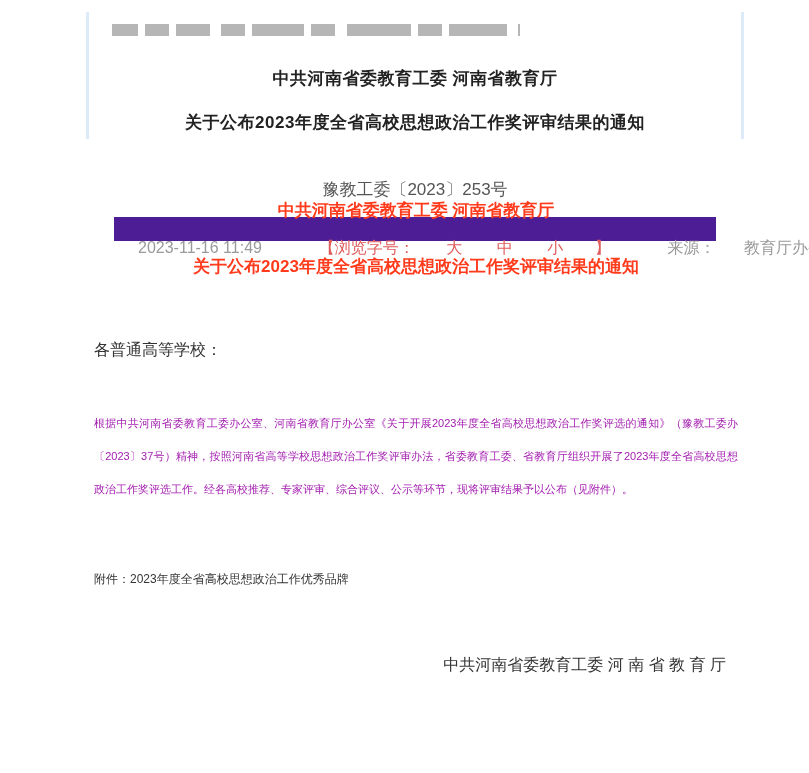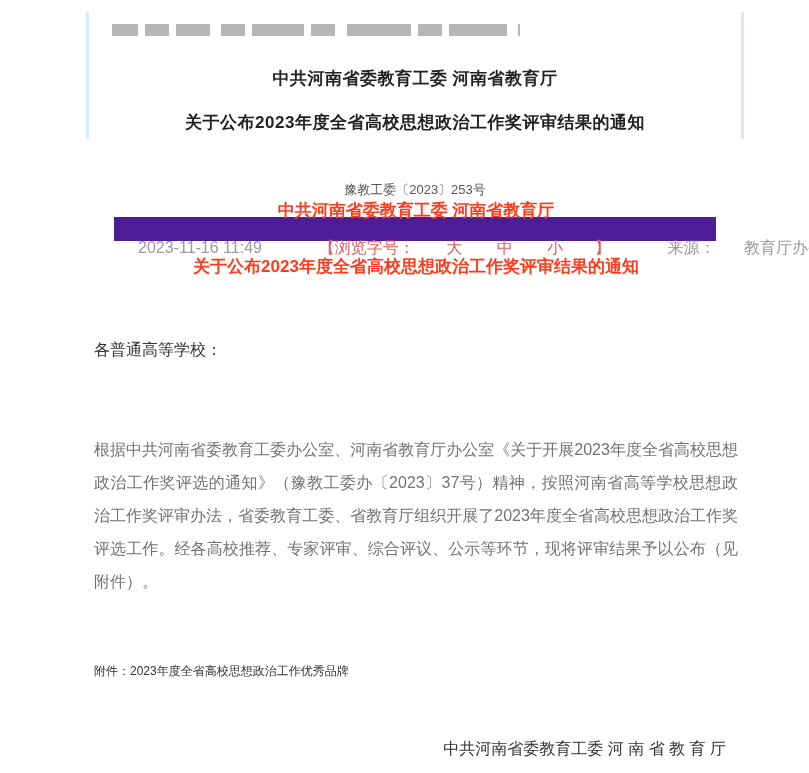--- a/index.html
+++ b/index.html
@@ -21,21 +21,21 @@
     display:inline-block; height:3px; background:#9e9e9e; opacity:.75;
     margin-right:7px; vertical-align:top;
   }
   .hb-title{
     margin-top:21px; text-align:center;
     font-size:17px; font-weight:700; color:#222222; line-height:20px;
     letter-spacing:.5px;
   }
   .hb-docnum{
     margin-top:12px; text-align:center;
-    font-size:13px; color:#555555; line-height:18px;
+    font-size:17px; color:#555555; line-height:18px;
   }
   .hb-meta{
     margin:6px 13px 0 13px; height:21px; line-height:21px;
     background:#4c1d95; text-align:center;
     font-size:16px; color:#9a9a9a; white-space:nowrap;
   }
   .hb-meta .red{ color:#e05c5c; }
   .hb-meta .fs-opt{ color:#e05c5c; cursor:pointer; margin:0 3px; }
   .hb-meta .sep{ display:inline-block; width:10px; }
 
@@ -46,27 +46,27 @@
     color:#333333;
   }
   .doc-title{
     margin-top:32px; text-align:center;
     font-size:17px; font-weight:700; color:#ff3b1c; line-height:32px;
   }
   .salutation{
     margin-top:14px; font-size:16px; line-height:33px; color:#333;font-family:Liberation Serif, serif;
   }
   .para{
-    margin-top:43px; font-size:16px; line-height:33px; color:#737373;
+    margin-top:17px; font-size:11px; line-height:33px; color:#a21caf;
     text-align:justify; text-justify:inter-ideograph;
   }
   .attachment{
     margin-top:33px; font-size:12px; line-height:33px; color:#333;
   }
-  .sign-block{ margin-top:8px; text-align:right; }
+  .sign-block{ margin-top:16px; text-align:right; }
   .sign-line{ font-size:16px; line-height:33px; color:#333; }
   .date-line{ font-size:16px; line-height:33px; color:#333; }
 </style>
 </head>
 <body>
 
 <div class="header-box">
 
   <div class="clip-strip">
     <i style="width:26px"></i><i style="width:9px"></i><i style="width:34px"></i>

